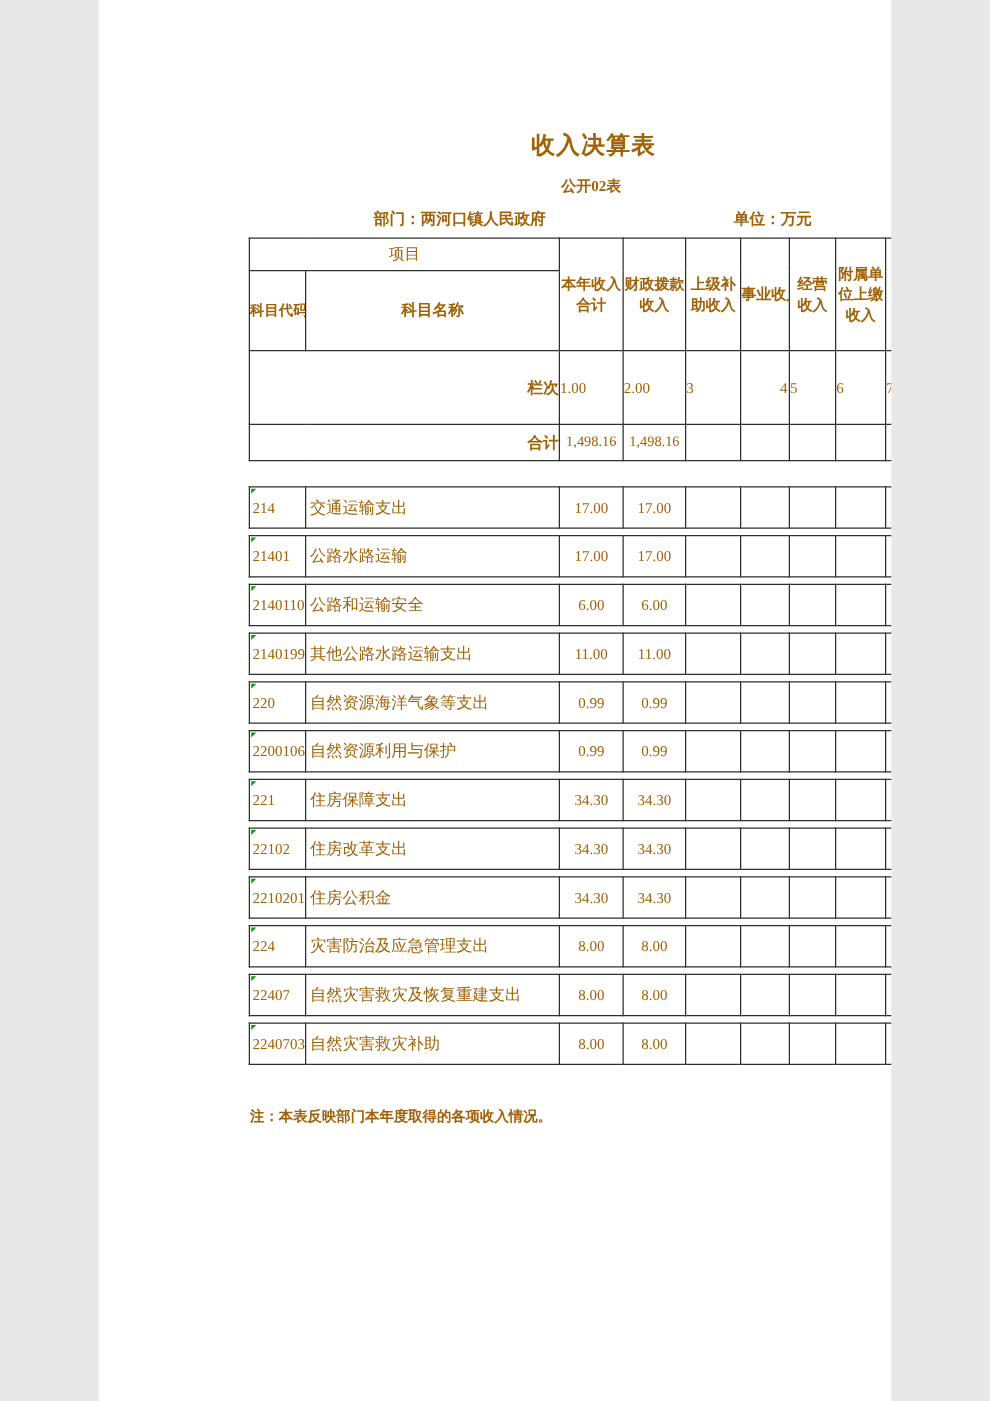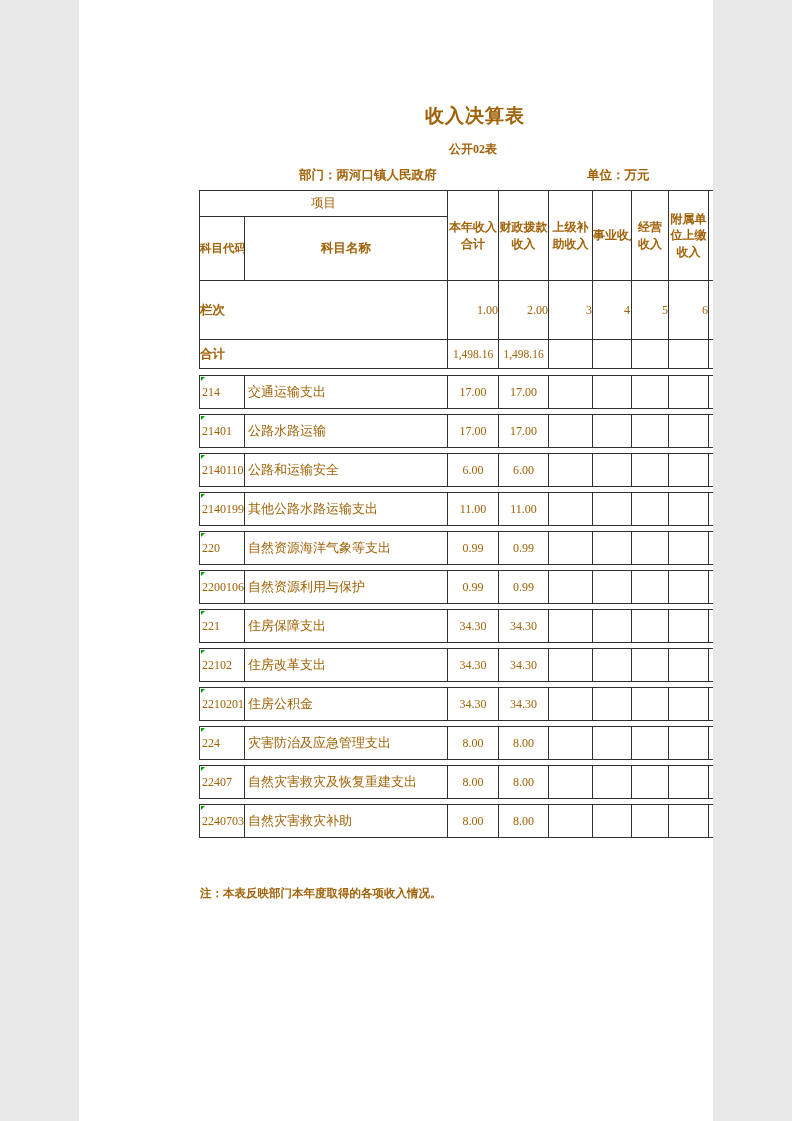--- a/index.html
+++ b/index.html
@@ -25,27 +25,27 @@
   
   .hr1 td { height:26px; }
   .hr2 td { height:64px; }
   .hr3 td { height:59px; }
   .hr4 td { height:29px; }
   .project-cell { text-align:center; font-weight:normal; font-size:12.5px; }
   .code-h { text-align:center; font-weight:bold; font-size:11.5px; white-space:nowrap; }
   .name-h { text-align:center; font-weight:bold; font-size:12.5px; }
   .vh { text-align:center; font-weight:bold; font-size:12px; line-height:1.35;
         white-space:pre; vertical-align:middle; padding:0; }
-  .lanci-label, .total-label { text-align:left; font-weight:bold; font-size:12.5px;margin-top:11px; }
-  .lanci-v { text-align:right; font-size:12px; }
+  .lanci-label, .total-label { text-align:right; font-weight:bold; font-size:12.5px;margin-top:11px; }
+  .lanci-v { text-align:left; font-size:12px; }
   .hr3 td:nth-child(5) { text-align:right; padding-right:1px; } 
   .total-v { text-align:center; font-size:11.5px; white-space:nowrap; }
 
   
-  .rows-wrap { margin-top:6px; }
+  .rows-wrap { margin-top:20px; }
   .row-table { margin-bottom:5px; }
   .row-table td { height:33px; }
   .code-cell { position:relative; font-size:12px; padding-left:2px; white-space:nowrap; }
   .corner { position:absolute; top:1px; left:1px; width:0; height:0;
             border-top:4px solid #00A000; border-right:4px solid transparent; }
   .name-cell { font-size:13px; padding-left:3px; white-space:nowrap; }
   .val-cell { font-size:12px; text-align:center; white-space:nowrap; }
 
   .footnote { position:absolute; top:886px; left:121px; font-size:11.5px; font-weight:bold; }
 </style>

